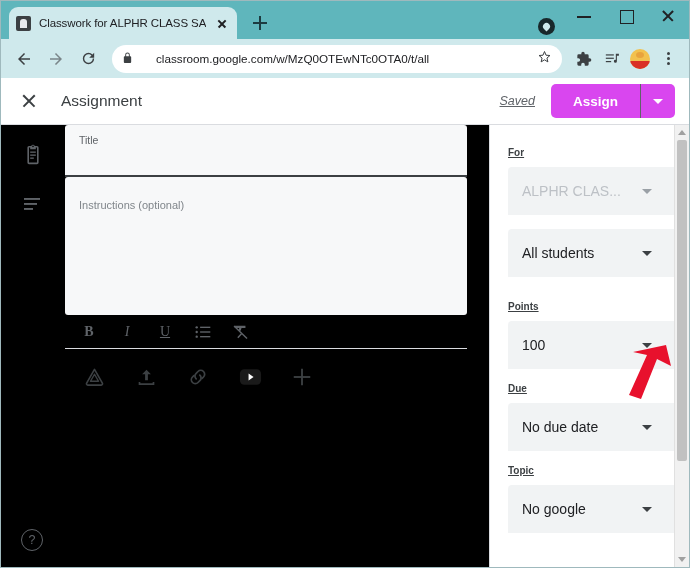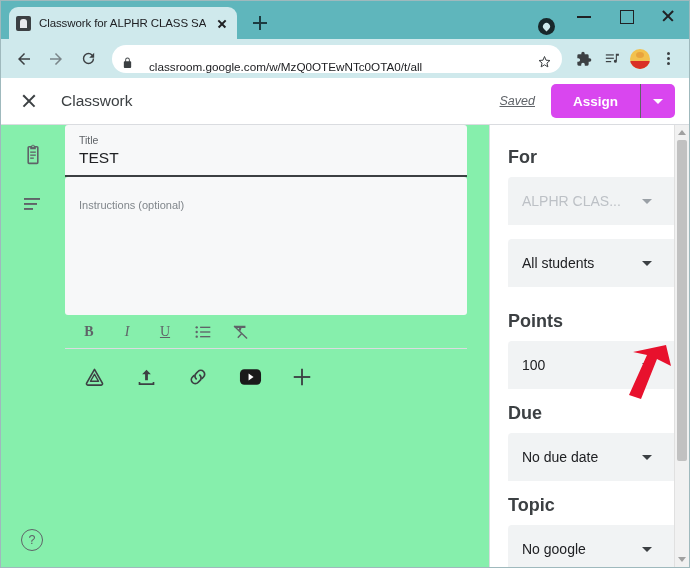--- a/index.html
+++ b/index.html
@@ -152,24 +152,24 @@
     cursor: pointer;
     flex: 0 0 auto;
   }
   .navbtn svg { display: block; }
   .omnibox {
     flex: 1 1 auto;
     height: 28px;
     background: #ffffff;
     border-radius: 14px;
     display: flex;
-    align-items: flex-end;
+    align-items: center;
     padding: 0 10px;
     margin: 0 7px;
-    gap: 16px;
+    gap: 23px;
   }
   .lock-icon { flex: 0 0 auto; }
   .url-text {
     font-size: 11.7px;
     color: #202124;
     white-space: nowrap;
     overflow: hidden;
     flex: 1 1 auto;
   }
   .star-icon { flex: 0 0 auto; cursor: pointer; }
@@ -265,21 +265,21 @@
     border-left: 5px solid transparent;
     border-right: 5px solid transparent;
     border-top: 5.5px solid #ffffff;
   }
 
   
   .body-split { flex: 1 1 auto; display: flex; min-height: 0; position: relative; }
 
   .main-pane {
     width: 489px;
-    background: #86efac;
+    background: #000000;
     position: relative;
     border-right: 1px solid #dadce0;
     flex: 0 0 auto;
   }
 
   .field-row { display: flex; align-items: flex-start; }
   .left-icon {
     width: 64px;
     padding-top: 18px;
     display: flex;
@@ -370,24 +370,25 @@
 
   
   .sidebar {
     flex: 1 1 auto;
     background: #ffffff;
     padding: 22px 0 0 18px;
     position: relative;
     overflow: hidden;
   }
   .sb-label {
-    font-size: 18px;
+    font-size: 10px;
     font-weight: bold;
     color: #3c4043;
     margin-bottom: 9px;
+    text-decoration: underline;
   }
   .sb-select {
     width: 170px;
     height: 48px;
     background: #f1f3f4;
     border-radius: 4px 4px 0 0;
     display: flex;
     align-items: center;
     padding: 0 26px 0 14px;
     margin-bottom: 14px;
@@ -531,21 +532,21 @@
       <span class="kebab">
           <i></i>
           <i></i>
           <i></i>
         </span>
     </div>
   </div>
 
   <div class="app-header">
     <div class="hdr-close"></div>
-    <div class="hdr-title">Classwork</div>
+    <div class="hdr-title">Assignment</div>
     <div class="hdr-spacer"></div>
     <div class="saved-label">Saved</div>
     <div class="assign-group">
       <div class="assign-main">Assign</div>
       <div class="assign-caret">
         <span class="caret-white"></span>
       </div>
     </div>
   </div>
 
@@ -557,21 +558,20 @@
         <div class="left-icon">
           <svg width="24" height="24" viewBox="0 0 24 24">
             <path d="M16 3h-2.2a2 2 0 00-3.6 0H8a1.6 1.6 0 00-1.6 1.6v15A1.6 1.6 0 008 21.2h8a1.6 1.6 0 001.6-1.6v-15A1.6 1.6 0 0016 3zm-4-.4a.8.8 0 110 1.6.8.8 0 010-1.6zm4 17H8V4.6h1.2v1.6h5.6V4.6H16z" fill="#5f6368"></path>
             <rect x="9.2" y="8.5" width="5.6" height="1.3" fill="#5f6368"></rect>
             <rect x="9.2" y="11.5" width="5.6" height="1.3" fill="#5f6368"></rect>
             <rect x="9.2" y="14.5" width="3.6" height="1.3" fill="#5f6368"></rect>
           </svg>
         </div>
         <div class="title-field">
           <div class="field-label">Title</div>
-          <div class="field-value">TEST</div>
         </div>
       </div>
 
       <div class="field-row">
         <div class="left-icon">
           <svg width="24" height="18" viewBox="0 0 24 18">
             <rect x="3" y="3" width="16" height="1.9" fill="#5f6368"></rect>
             <rect x="3" y="8" width="13" height="1.9" fill="#5f6368"></rect>
             <rect x="3" y="13" width="9" height="1.9" fill="#5f6368"></rect>
           </svg>

